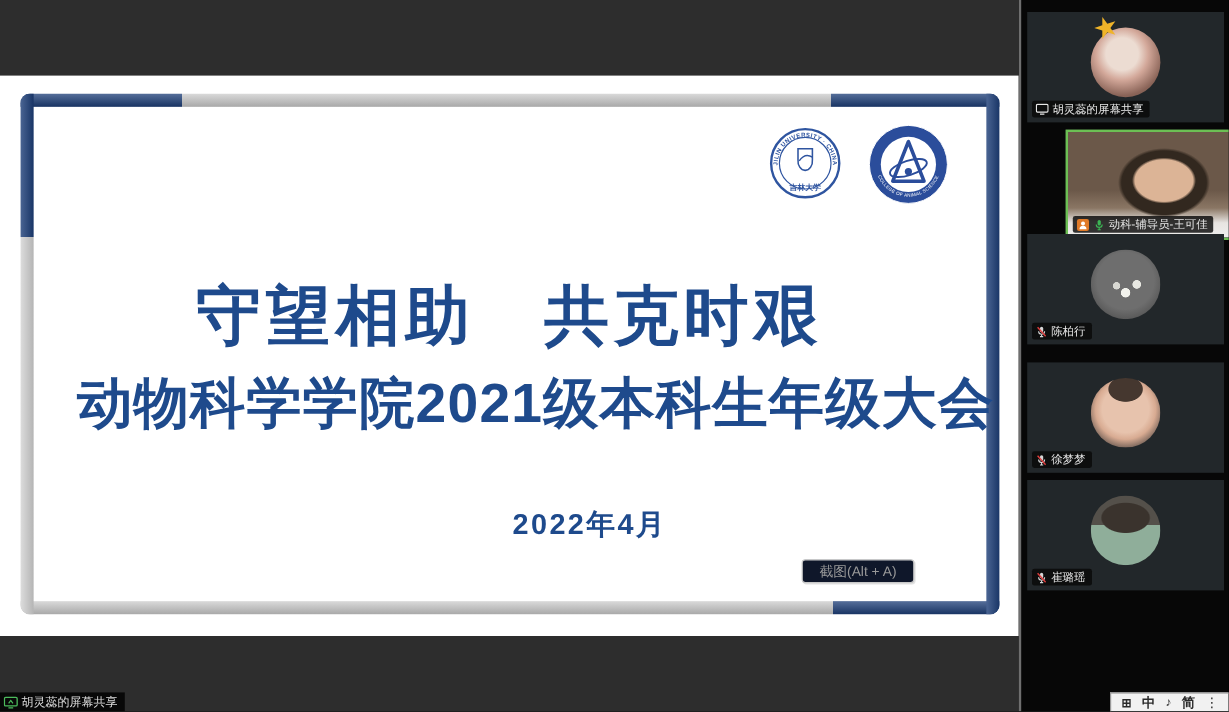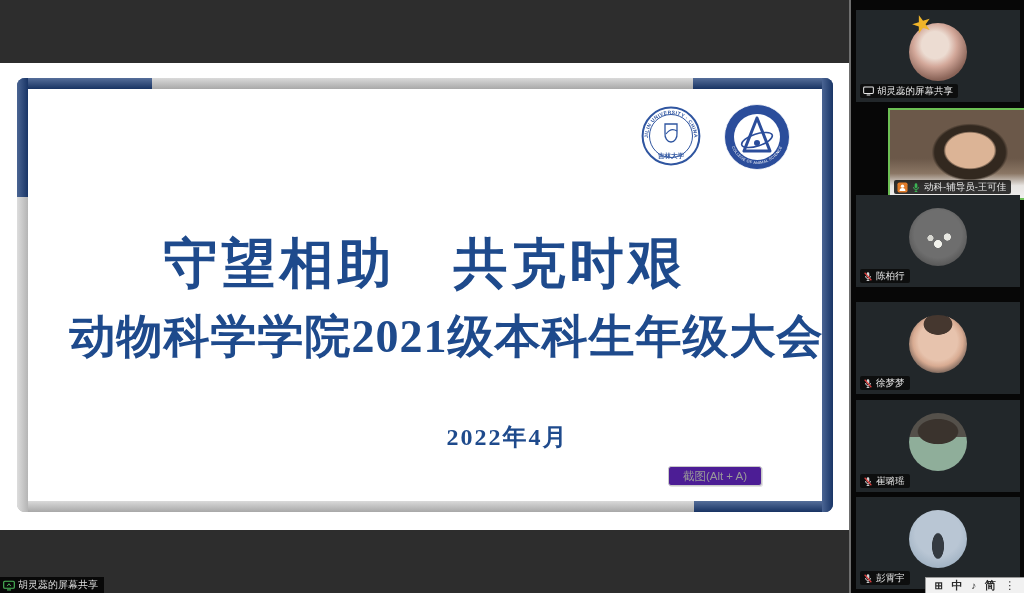--- a/index.html
+++ b/index.html
@@ -24,30 +24,30 @@
     background:linear-gradient(90deg,rgba(255,255,255,.2),rgba(0,0,0,.15)),
                linear-gradient(180deg,#1d3e78 0 27.5%,#d4d4d4 27.5% 100%); }
   .bar-right { right:0; top:0; width:11px; height:434px;
     background:linear-gradient(90deg,rgba(255,255,255,.2),rgba(0,0,0,.15)),
                linear-gradient(180deg,#1d3e78 0 100%); }
 
   .logo { position:absolute; }
   .logo1 { left:641px; top:43px; width:60px; height:60px; }
   .logo2 { left:723px; top:40px; width:68px; height:68px; }
 
-  .serif { font-family:Liberation Serif, serif; font-weight:bold; color:#1e4a8c; }
+  .serif { font-family:Liberation Sans, sans-serif; font-weight:bold; color:#1e4a8c; }
   .title1 { position:absolute; left:0; top:165px; width:849px; text-align:center;
             font-size:54px; letter-spacing:4px; white-space:pre; }
   .title2 { position:absolute; left:0; top:243px; width:849px; text-align:center;
             font-size:46px; letter-spacing:1px; white-space:nowrap;padding-left:44px; }
-  .slide-date { position:absolute; left:16px; top:358px; width:983px; text-align:center;
+  .slide-date { position:absolute; left:0; top:358px; width:983px; text-align:center;
             font-size:24px; letter-spacing:2px; }
 
   .shot-btn { position:absolute; left:668px; top:403px; width:94px; height:20px;
-            background:#4c1d95; border:1px solid #c9c9c9; border-radius:3px;
+            background:#0f172a; border:1px solid #c9c9c9; border-radius:3px;
             box-shadow:1px 1px 0 #e2e2e2; color:#999; font-size:11.5px;
             display:flex; align-items:center; justify-content:center; cursor:pointer; }
 
   .bottom-strip { position:absolute; left:0; top:530px; width:849px; height:63px; background:#2d2d2d; }
   .share-banner { position:absolute; left:0; top:577px; height:16px; padding:0 6px 0 3px;
             background:rgba(5,5,5,.92); color:#dddddd; font-size:10px;
             display:flex; align-items:center; gap:3px; }
 
   
   .sidebar { position:absolute; left:849px; top:0; width:175px; height:593px; background:#070707;
@@ -224,32 +224,20 @@
         <svg width="10" height="11" viewBox="0 0 12 12">
           <rect x="4.4" y="1" width="3.2" height="5.6" rx="1.6" fill="#d6d6d6"></rect>
           <path d="M3 5.4 a3 3 0 0 0 6 0" fill="none" stroke="#d6d6d6" stroke-width="1.1"></path>
           <path d="M6 8.6 v2.2 M4.4 10.8 h3.2" stroke="#d6d6d6" stroke-width="1.1"></path>
           <path d="M2 1.5 L10 10.5" stroke="#e03e3e" stroke-width="1.4"></path>
         </svg>
         <span>崔璐瑶</span>
       </div>
     </div>
 
-    <div class="thumb t6">
-      <div class="avatar av6"></div>
-      <div class="pill">
-        <svg width="10" height="11" viewBox="0 0 12 12">
-          <rect x="4.4" y="1" width="3.2" height="5.6" rx="1.6" fill="#d6d6d6"></rect>
-          <path d="M3 5.4 a3 3 0 0 0 6 0" fill="none" stroke="#d6d6d6" stroke-width="1.1"></path>
-          <path d="M6 8.6 v2.2 M4.4 10.8 h3.2" stroke="#d6d6d6" stroke-width="1.1"></path>
-          <path d="M2 1.5 L10 10.5" stroke="#e03e3e" stroke-width="1.4"></path>
-        </svg>
-        <span>彭霄宇</span>
-      </div>
-    </div>
   </div>
 
   <div class="taskbar">
     <span style="font-size:10px;">⊞</span>
     <span>中</span>
     <span style="font-size:10px;">♪</span>
     <span>简</span>
     <span style="font-weight:normal;">⋮</span>
   </div>
 

